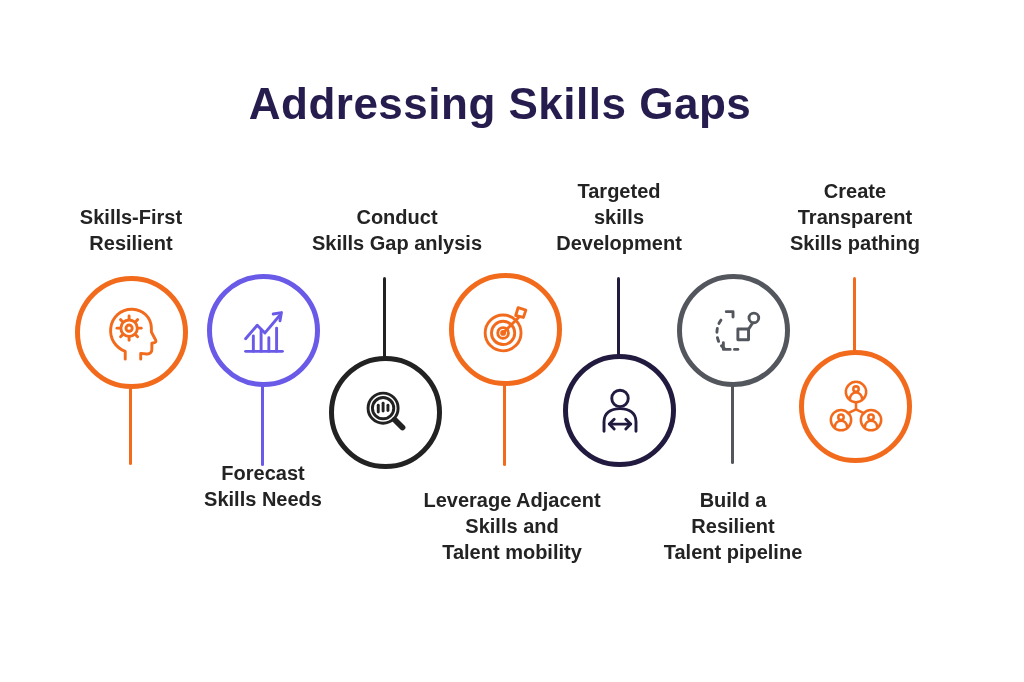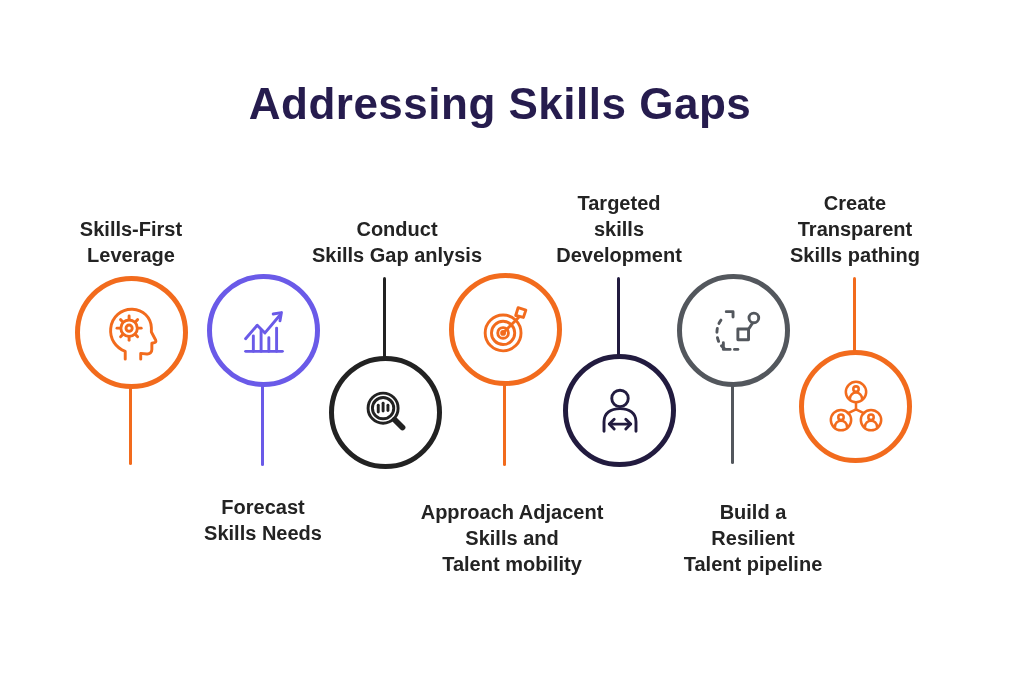--- a/index.html
+++ b/index.html
@@ -44,42 +44,41 @@
   .lbl{
     position:absolute;
     width:230px;
     text-align:center;
     font-size:20px;
     line-height:26px;
     font-weight:700;
     color:var(--label,#232323);
     white-space:pre-line;
     z-index:3;
-    margin-top:12px;
   }
   
   .c1{left:75px;top:276px}  .s1{left:129px;top:387px;height:78px}  .l1{left:16px;top:204px}
-  .c2{left:207px;top:274px} .s2{left:261px;top:385px;height:81px}  .l2{left:148px;top:482px}
+  .c2{left:207px;top:274px} .s2{left:261px;top:385px;height:81px}  .l2{left:148px;top:460px}
   .c3{left:329px;top:356px} .s3{left:383px;top:277px;height:81px}  .l3{left:282px;top:204px}
   .c4{left:449px;top:273px} .s4{left:503px;top:384px;height:82px}  .l4{left:397px;top:487px}
   .c5{left:563px;top:354px} .s5{left:617px;top:277px;height:79px}  .l5{left:504px;top:178px}
-  .c6{left:677px;top:274px} .s6{left:731px;top:385px;height:79px}  .l6{left:638px;top:487px}
+  .c6{left:677px;top:274px} .s6{left:731px;top:385px;height:79px}  .l6{left:618px;top:487px}
   .c7{left:799px;top:350px} .s7{left:853px;top:277px;height:75px}  .l7{left:740px;top:178px}
 </style>
 </head>
 <body style="--label: #232323; background: rgb(255, 255, 255);">
 
 <div class="canvas">
 
   <h1 class="title" style="color: rgb(38, 28, 78);">Addressing Skills Gaps</h1>
 
   
   <div class="item" style="--accent: #F26B1D;">
     <div class="lbl l1">Skills-First
-Leverage</div>
+Resilient</div>
     <div class="stem s1"></div>
     <div class="circ c1">
       <svg width="62" height="62" viewBox="0 0 64 64" fill="none" stroke="currentColor" stroke-width="3" stroke-linecap="round" stroke-linejoin="round">
         <path d="M25,59 L25,51 C15,47 9,38 10,27.5 C11,15.5 21,7 32.5,7.5 C43.5,8 51.5,16 52,26.5 L52,31 L56.5,39.5 C57,40.6 56.4,41.8 55.2,42 L52.5,42.6 L52.5,49 C52.5,52 50.3,54 47.3,53.7 L41,53 L41,59"></path>
         <circle cx="29" cy="27" r="8.5"></circle>
         <circle cx="29" cy="27" r="3.2"></circle>
         <line x1="38" y1="27" x2="41.5" y2="27"></line>
         <line x1="35.4" y1="33.4" x2="37.8" y2="35.8"></line>
         <line x1="29" y1="36" x2="29" y2="39.5"></line>
         <line x1="22.6" y1="33.4" x2="20.2" y2="35.8"></line>
@@ -132,21 +131,21 @@
       <svg width="62" height="62" viewBox="0 0 64 64" fill="none" stroke="currentColor" stroke-width="3" stroke-linecap="round" stroke-linejoin="round">
         <circle cx="29" cy="35" r="18.5"></circle>
         <circle cx="29" cy="35" r="12"></circle>
         <circle cx="29" cy="35" r="5.5"></circle>
         <circle cx="29" cy="35" r="1.5" fill="currentColor"></circle>
         <line x1="29" y1="35" x2="45" y2="19"></line>
         <path d="M42,17 L44.5,9 L52.5,11.5 L50,19 Z"></path>
       </svg>
     </div>
     <div class="stem s4"></div>
-    <div class="lbl l4">Approach Adjacent
+    <div class="lbl l4">Leverage Adjacent
 Skills and
 Talent mobility</div>
   </div>
 
   
   <div class="item" style="--accent: #221B3F;">
     <div class="lbl l5">Targeted
 skills
 Development</div>
     <div class="stem s5"></div>

